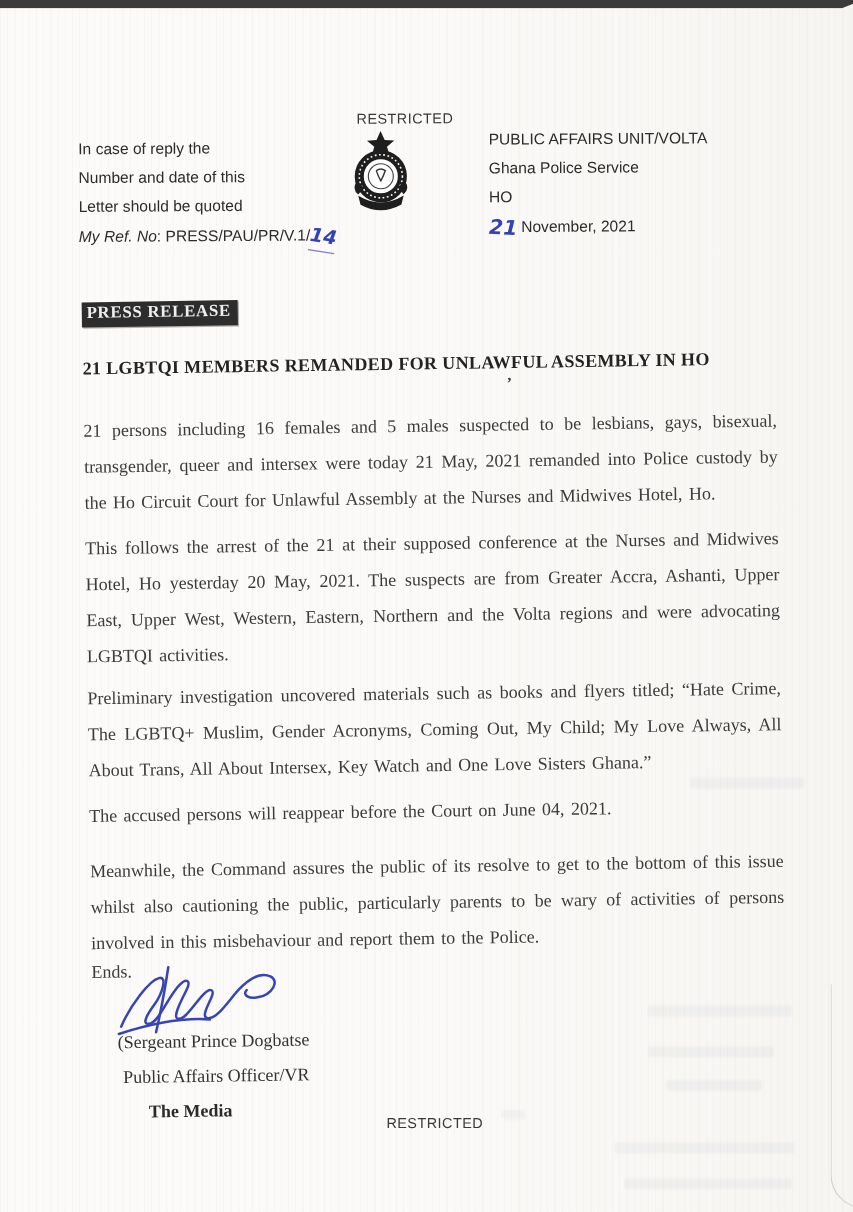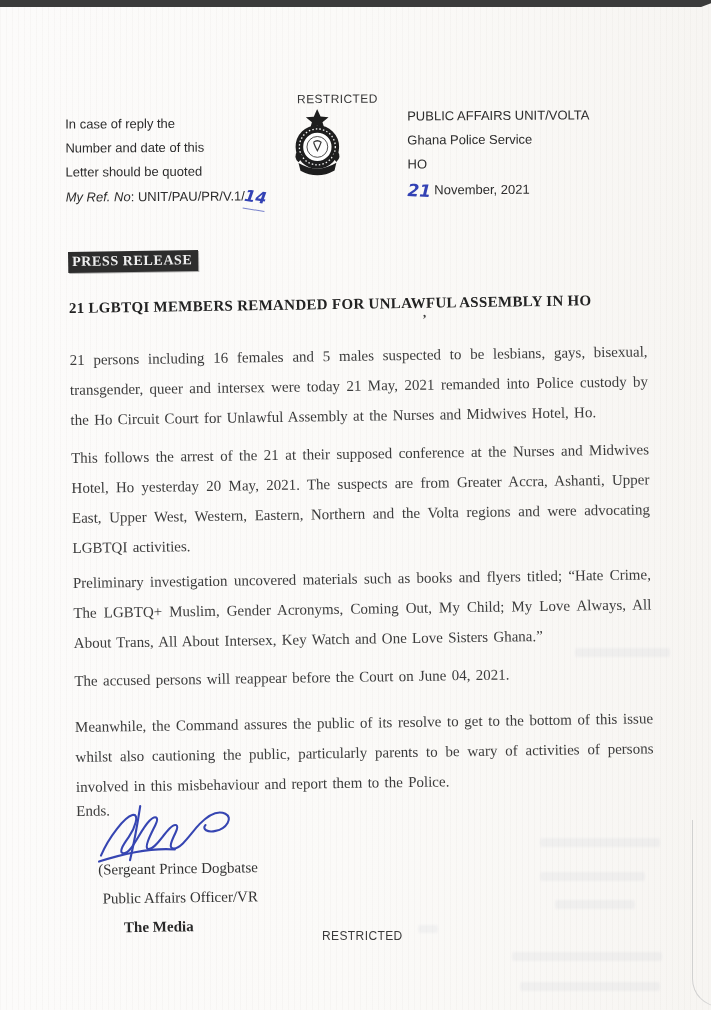--- a/index.html
+++ b/index.html
@@ -92,21 +92,21 @@
         <path d="M9,44 q-5,7 1,12 l5,-6 Z" fill="#1e1e1e"></path>
         <path d="M51,44 q5,7 -1,12 l-5,-6 Z" fill="#1e1e1e"></path>
         <path d="M10,57 Q30,69 50,57 L48,65 Q30,75 12,65 Z" fill="#1e1e1e"></path>
       </svg>
     </div>
 
     <div class="reply-note">
       <div>In case of reply the</div>
       <div>Number and date of this</div>
       <div>Letter should be quoted</div>
-      <div class="ref-line"><span class="ref-label">My Ref. No</span><span>: UNIT/PAU/PR/V.1/</span><span class="hand ref-hand">14</span></div>
+      <div class="ref-line"><span class="ref-label">My Ref. No</span><span>: PRESS/PAU/PR/V.1/</span><span class="hand ref-hand">14</span></div>
     </div>
 
     <div class="unit-block">
       <div>PUBLIC AFFAIRS UNIT/VOLTA</div>
       <div>Ghana Police Service</div>
       <div>HO</div>
       <div><span class="hand date-hand">21</span><span>November, 2021</span></div>
     </div>
   </div>
 

